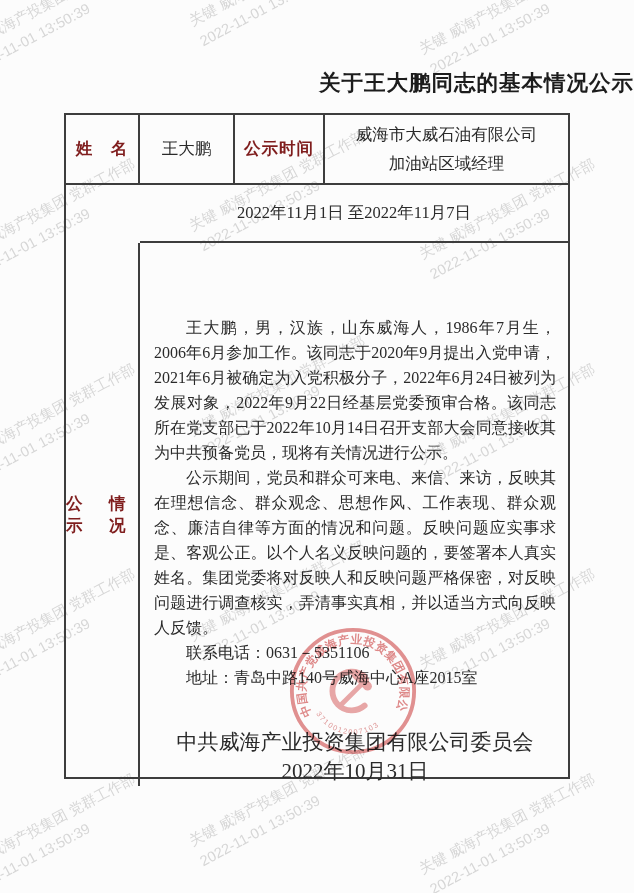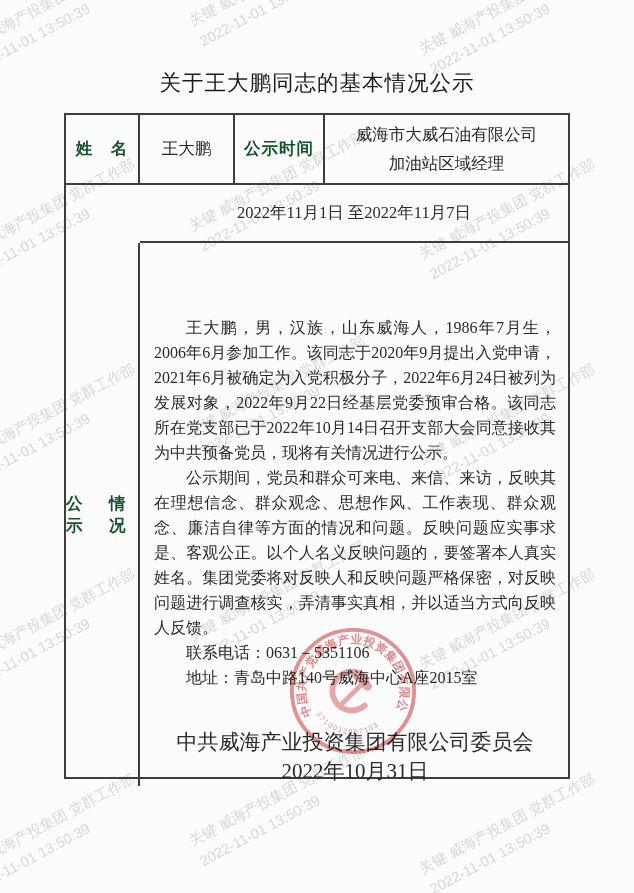--- a/index.html
+++ b/index.html
@@ -30,23 +30,23 @@
     color:var(--wm);
     font-family:"Liberation Sans", sans-serif;
     font-size:14.5px;
     line-height:23px;
     white-space:nowrap;
   }
   
   .doc-title{
     position:absolute;top:68px;left:0;right:0;
     z-index:1;
-    text-align:center;
+    text-align:right;
     font-size:21.5px;
-    font-weight:normal;
+    font-weight:bold;
     letter-spacing:1px;
     color:#1c1c1c;
     font-family:"Liberation Serif", serif;
   }
   
   .info-table{
     position:absolute;left:64px;top:113px;
     z-index:1;
     width:506px;height:666px;
     display:grid;
@@ -56,21 +56,21 @@
     background:transparent;
   }
   .cell{display:flex;align-items:center;justify-content:center;}
   .b-r{border-right:2px solid var(--line);}
   .b-b{border-bottom:2px solid var(--line);}
   .lbl{
     font-family:"Liberation Sans", sans-serif;
     font-weight:bold;
     font-size:16.5px;
     letter-spacing:1px;
-    color:#14532d;
+    color:#7f1d1d;
   }
   .val{font-size:16.5px;}
   .unit-val{flex-direction:column;gap:9px;line-height:20px;}
   .span3{grid-column:2 / span 3;}
   .status-lbl{flex-direction:row;gap:14px;}
   
   .content-cell{
     grid-column:2 / span 3;
     padding:72px 12px 0 14px;
     font-size:16px;

